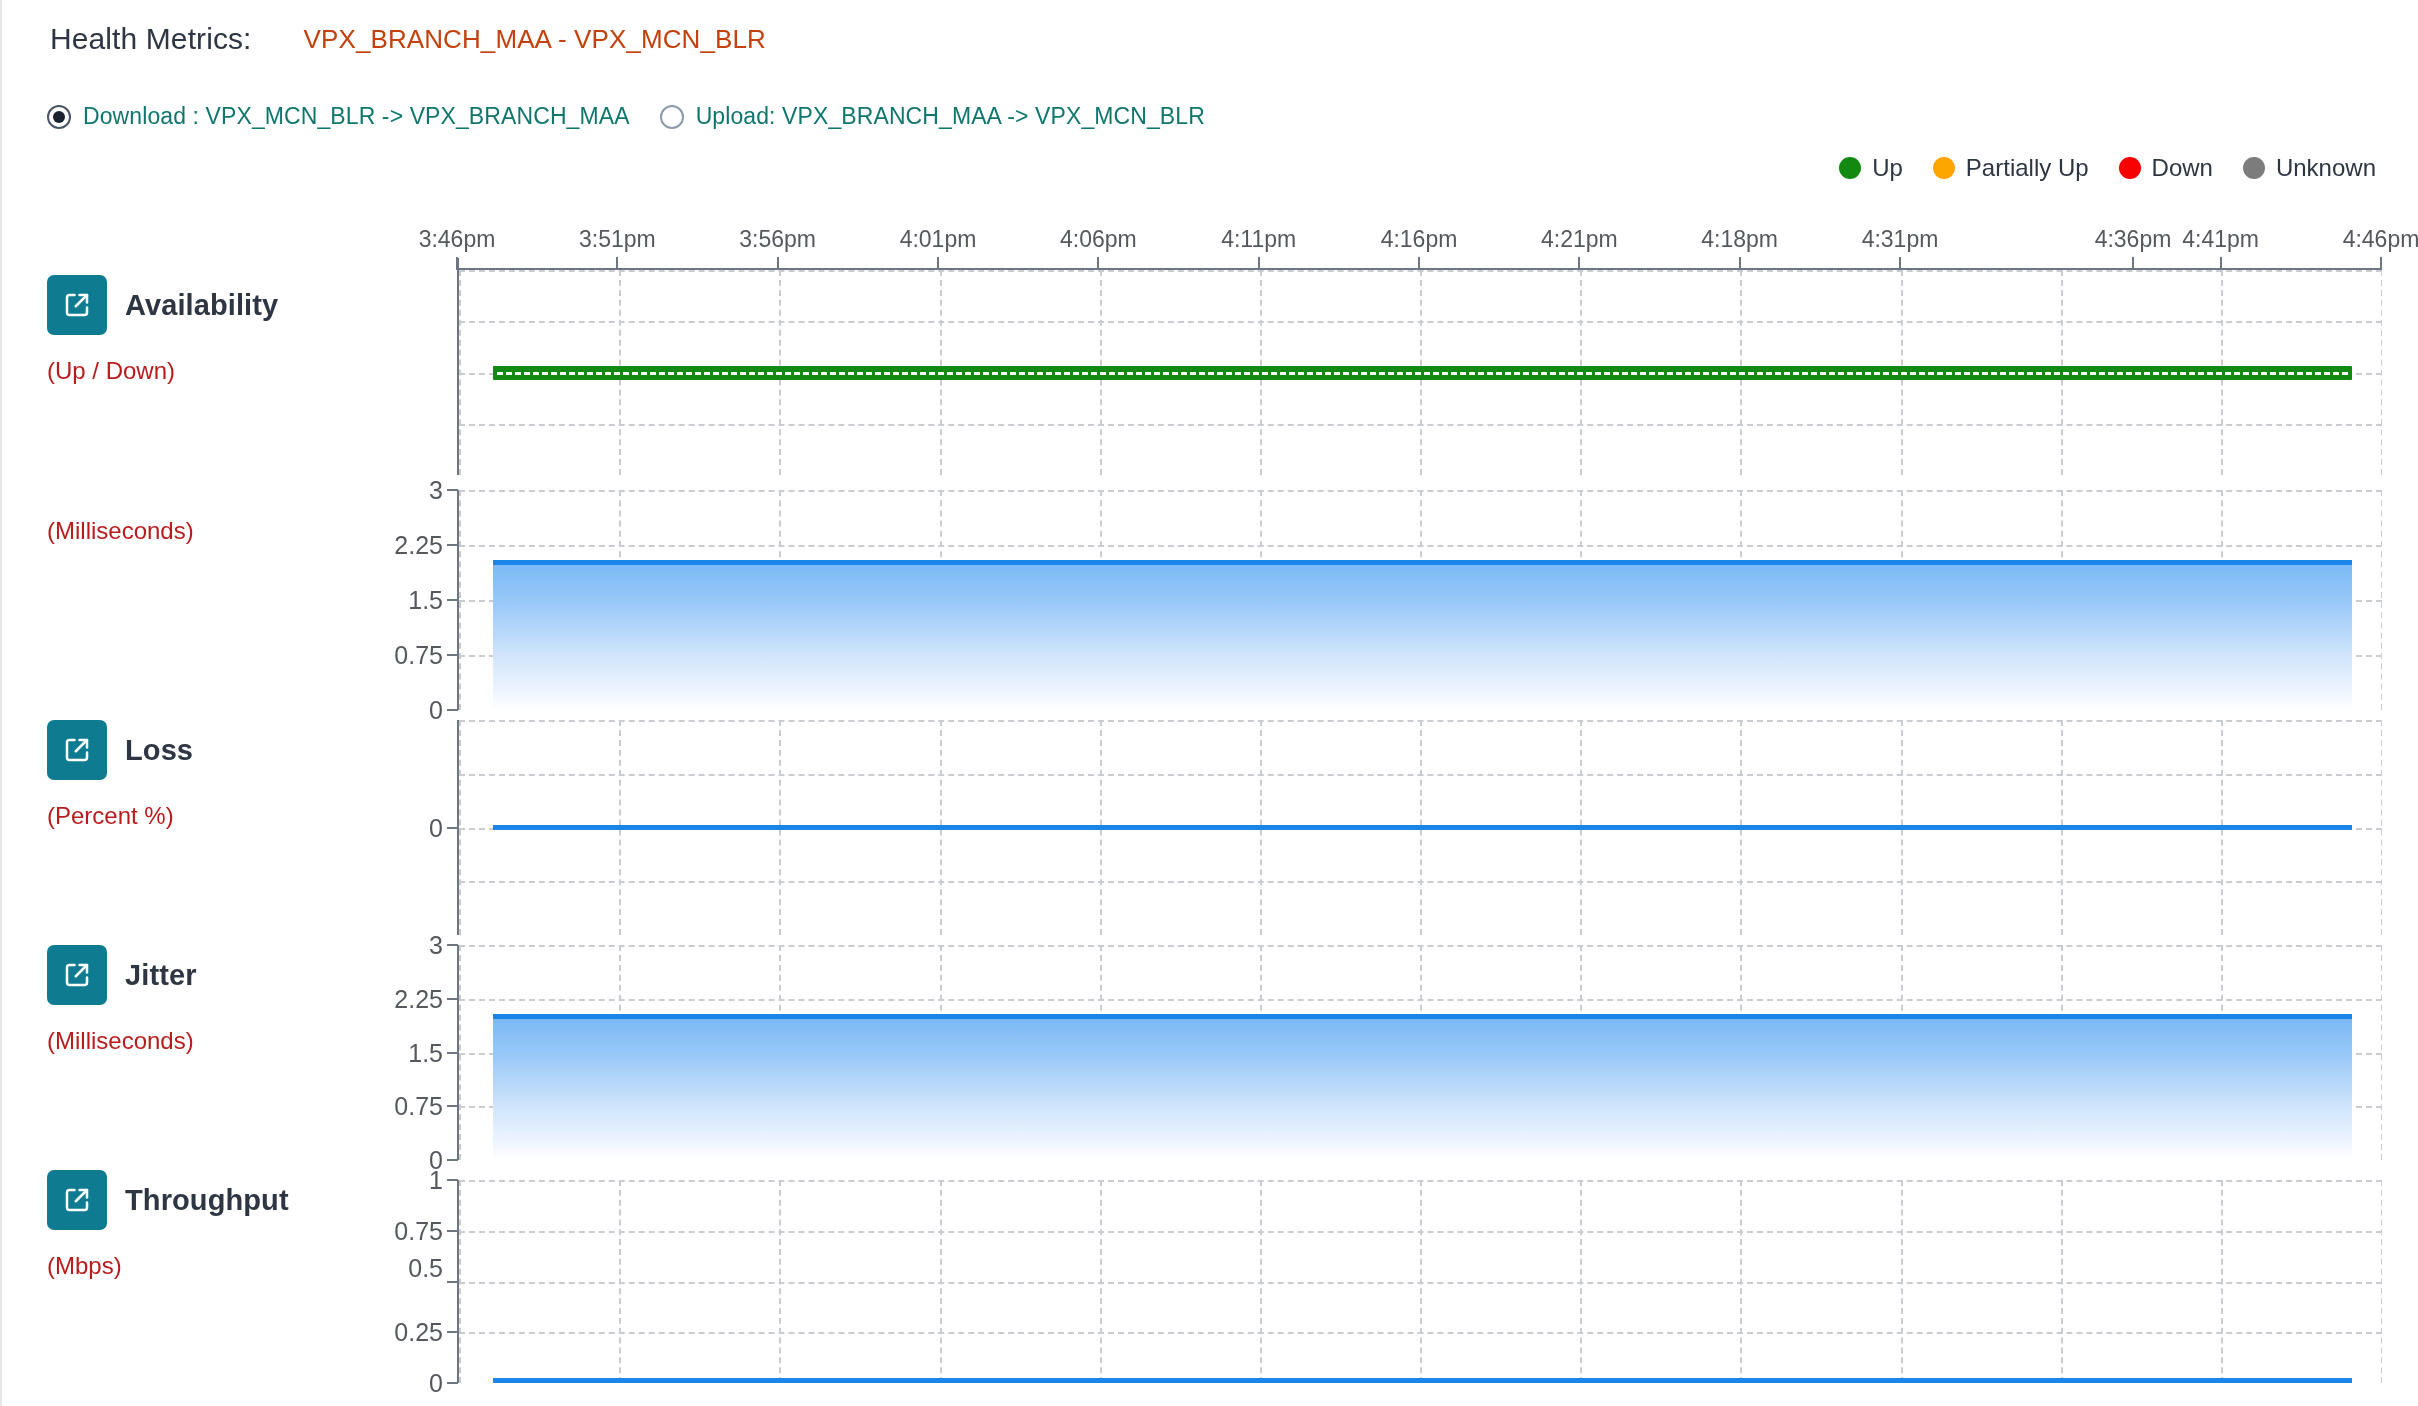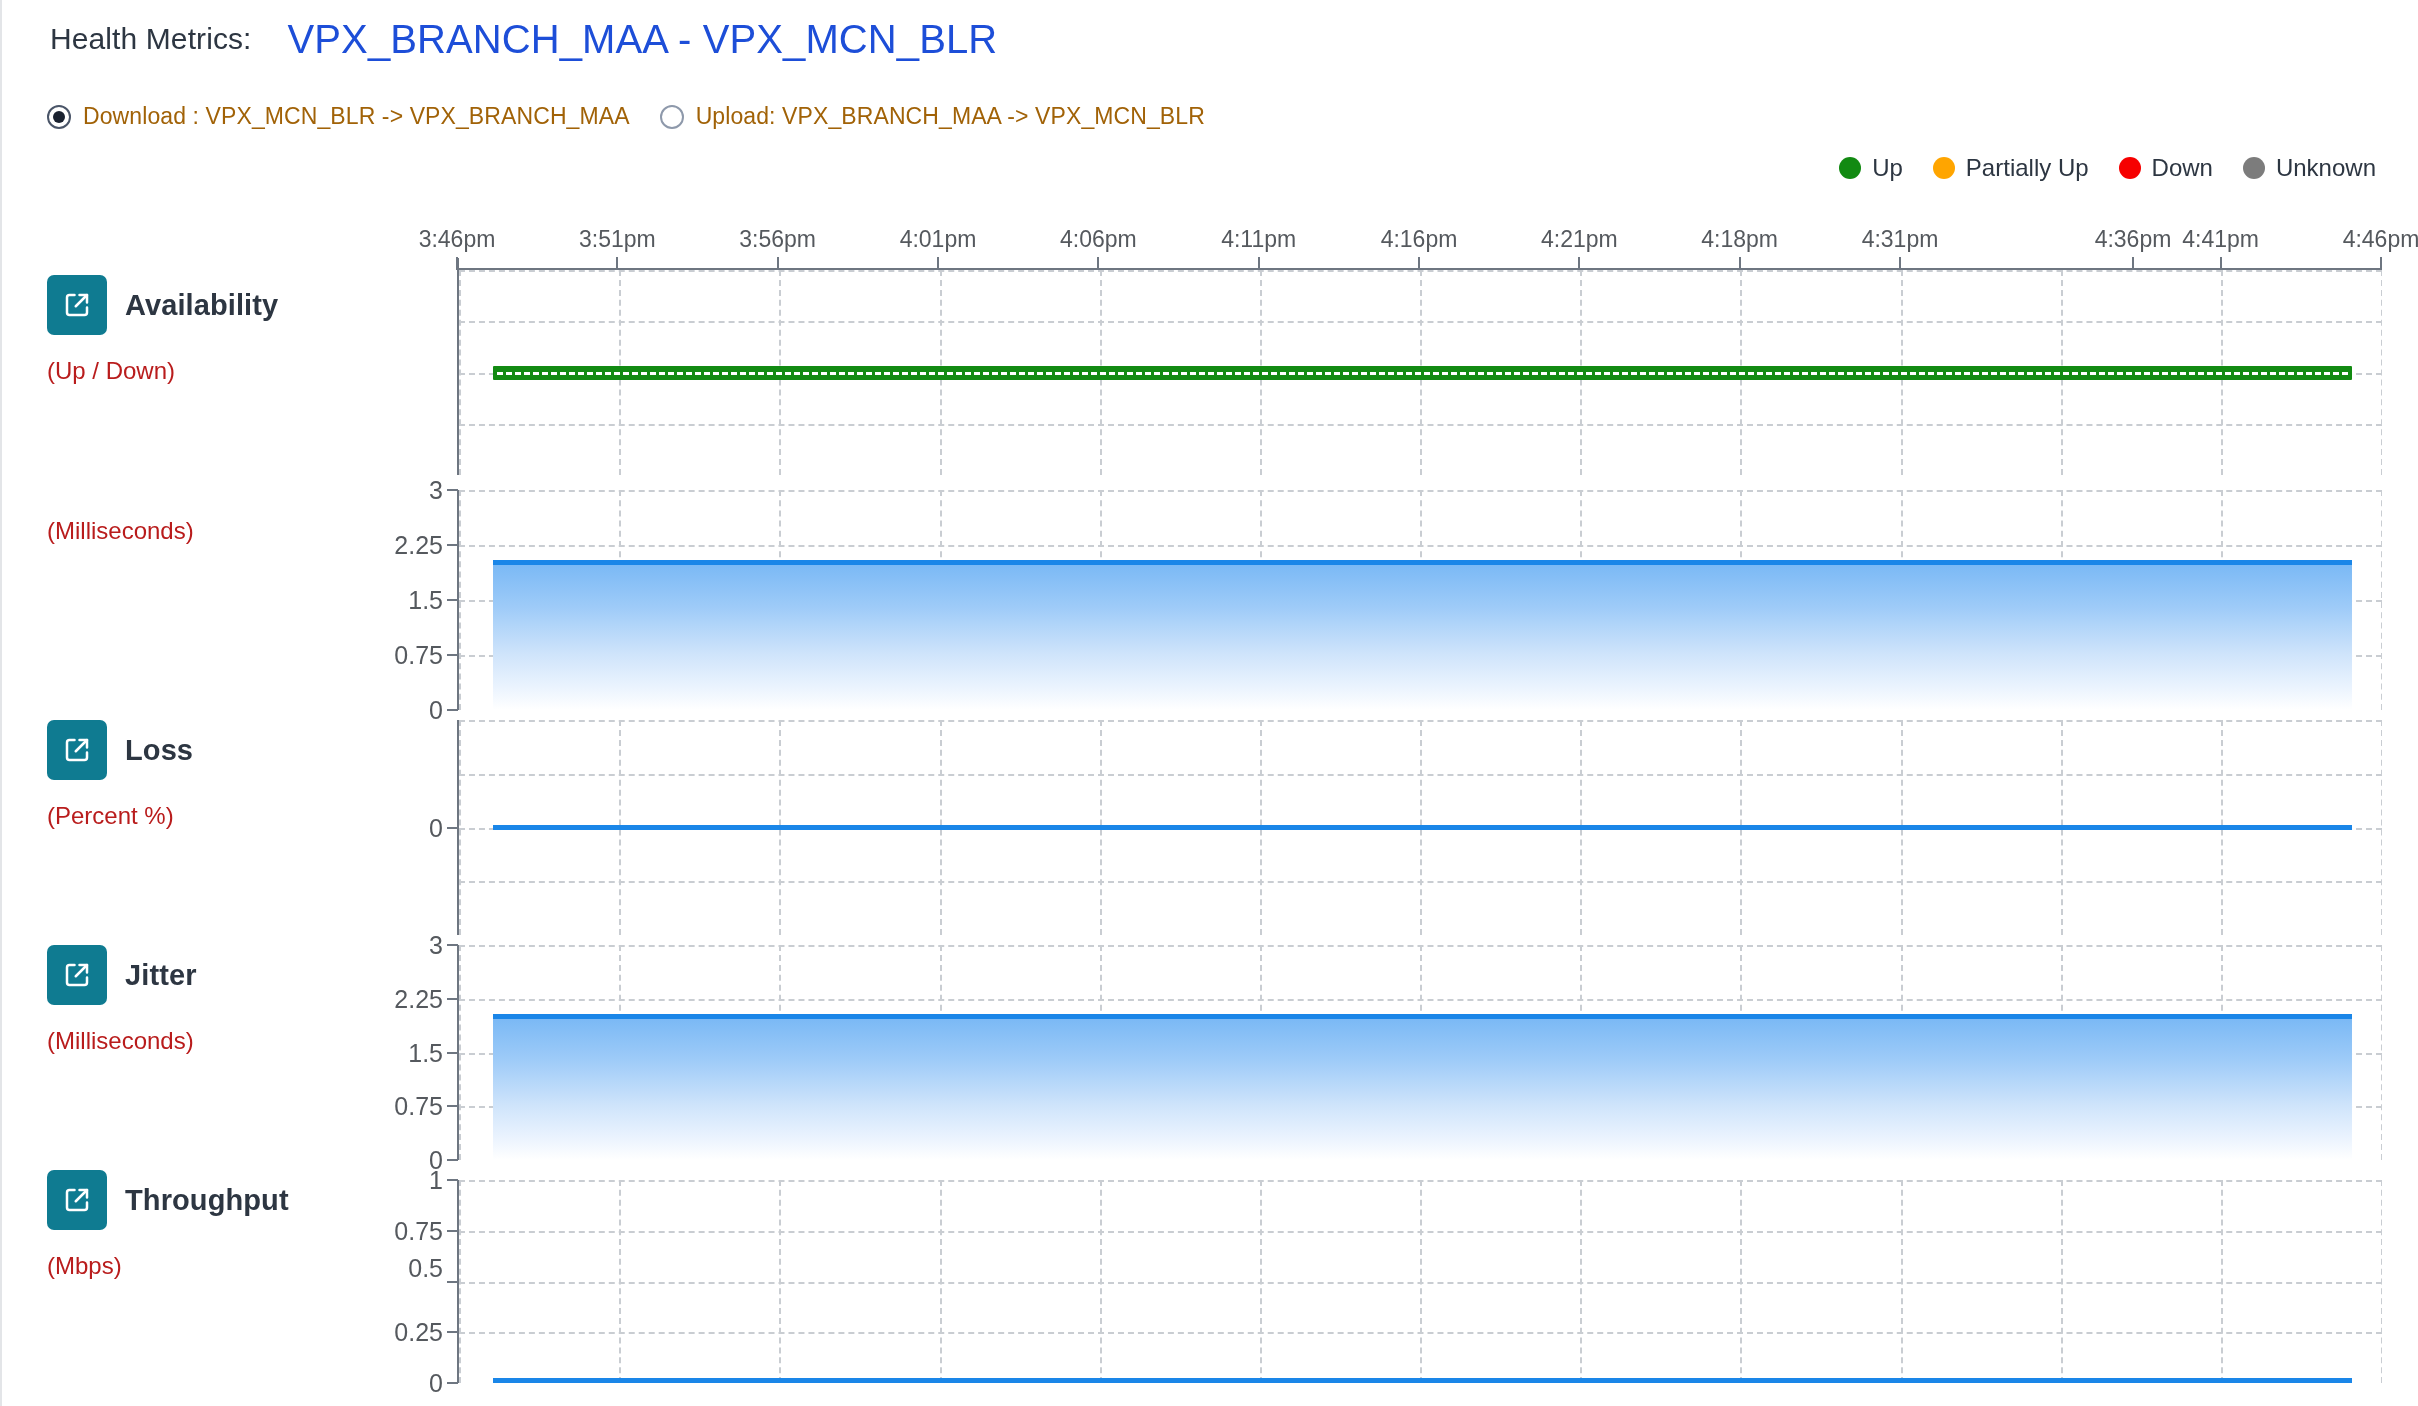--- a/index.html
+++ b/index.html
@@ -34,23 +34,23 @@
     left: 0; top: 0; width: 100%; height: 6px;
     background: #fafbfc;
   }
   .hm-label {
     font-size: 30px;
     color: #2d3642;
     letter-spacing: .1px;
     font-weight: 400;
   }
   .hm-value {
-    font-size: 40px;
-    color: #1d4ed8;
-    margin-left: 36px;
+    font-size: 26px;
+    color: #c2410c;
+    margin-left: 52px;
     letter-spacing: .1px;
     font-weight: 400;
   }
 
   
   .radio-row {
     position: absolute;
     left: 45px; top: 103px;
     display: flex;
     align-items: center;
@@ -77,21 +77,21 @@
     content: "";
     position: absolute;
     left: 50%; top: 50%;
     width: 12px; height: 12px;
     margin: -6px 0 0 -6px;
     border-radius: 50%;
     background: #1a2230;
   }
   .radio-text {
     font-size: 23px;
-    color: #a16207;
+    color: #0f766e;
     white-space: nowrap;
     letter-spacing: .1px;
   }
 
   
   .legend {
     position: absolute;
     right: 42px; top: 168px;
     transform: translateY(-50%);
     display: flex;

